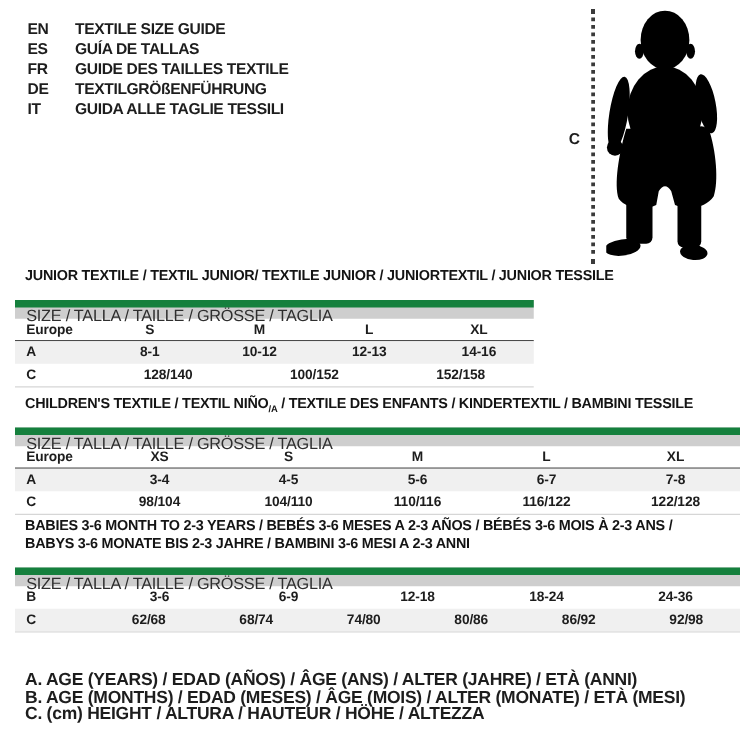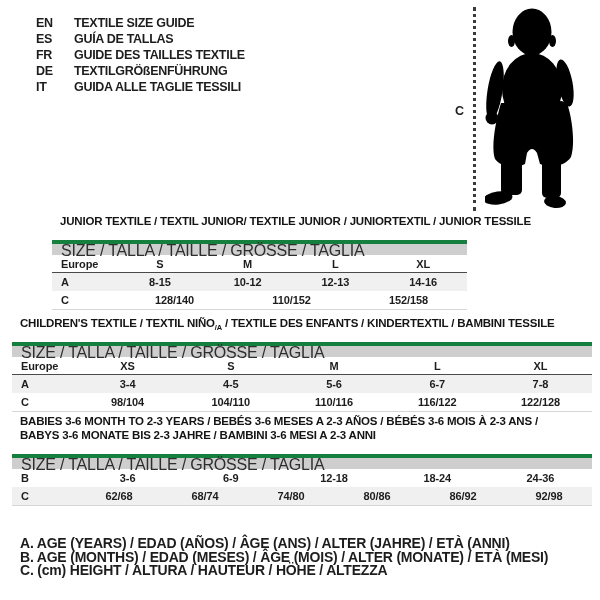--- a/index.html
+++ b/index.html
@@ -5,40 +5,40 @@
   html,body{margin:0;padding:0;}
   body{
     width:600px;height:600px;background:#ffffff;
     font-family:"Liberation Sans", sans-serif;
     color:#1d1d1d;
     -webkit-font-smoothing:antialiased;
   }
   #canvas{position:relative;width:600px;height:600px;overflow:hidden;background:#fff;}
 
   
-  .lang-block{position:absolute;left:36px;top:15px;}
+  .lang-block{position:absolute;left:22px;top:15px;}
   .lang-row{display:flex;height:16px;line-height:16px;font-size:12.5px;font-weight:bold;letter-spacing:-0.3px;}
   .lang-code{width:38px;}
 
   
   .dotted-line{position:absolute;left:473px;top:7px;height:204px;width:0;border-left:3px dotted #3a3a3a;}
   .fig-label{position:absolute;left:455px;top:104px;font-size:12.5px;font-weight:bold;}
   .baby-svg{position:absolute;left:485px;top:3px;}
 
   
   .sec{position:absolute;left:12px;}
-  #sec-0{top:214px;width:415px;margin-left:40px;}
+  #sec-0{top:214px;width:415px;}
   #sec-1{top:316px;width:580px;}
   #sec-2{top:414px;width:580px;}
   .sec-title{margin:0 0 12px 8px;font-size:11.5px;font-weight:bold;letter-spacing:-0.2px;color:#141414;}
   .title-line{height:14px;line-height:14px;white-space:nowrap;}
   .title-line sub{font-size:7.5px;}
   #sec-2 .sec-title{}
-  .band{height:15px;line-height:14px;font-size:16px;letter-spacing:-0.2px;padding-left:9px;
-        background:#cecece;border-top:4px solid #15803d;box-sizing:border-box;color:#2e2e2e;}
+  .band{height:15px;line-height:14px;font-size:13px;letter-spacing:-0.2px;padding-left:9px;
+        background:#cecece;border-top:6px solid #15803d;box-sizing:border-box;color:#2e2e2e;}
   .rows{border-bottom:1px solid #d6d6d6;}
   .row{display:flex;height:18px;line-height:18px;font-size:11px;letter-spacing:-0.1px;box-sizing:border-box;font-weight:bold;}
   .row.stripe{background:#f0f0f0;}
   .row.hdr{border-bottom:1px solid #4a4a4a;}
   .lbl{width:64px;padding-left:9px;box-sizing:border-box;}
   .cell{flex:1;text-align:center;}
 
   
   .footnotes{position:absolute;left:20px;top:537px;}
   .fn-line{height:13.5px;line-height:13.5px;font-size:14px;font-weight:bold;letter-spacing:-0.2px;white-space:nowrap;}
@@ -107,29 +107,29 @@
     <div class="rows">
         <div class="row hdr" style="border-bottom-color: rgb(74, 74, 74);">
           <div class="lbl">Europe</div>
           <div class="cell">S</div>
           <div class="cell">M</div>
           <div class="cell">L</div>
           <div class="cell">XL</div>
         </div>
         <div class="row stripe" style="background: rgb(240, 240, 240);">
           <div class="lbl">A</div>
-          <div class="cell">8-15</div>
+          <div class="cell">8-1</div>
           <div class="cell">10-12</div>
           <div class="cell">12-13</div>
           <div class="cell">14-16</div>
         </div>
         <div class="row">
           <div class="lbl">C</div>
           <div class="cell">128/140</div>
-          <div class="cell">110/152</div>
+          <div class="cell">100/152</div>
           <div class="cell">152/158</div>
         </div>
       </div>
   </section>
 
   <section class="sec" id="sec-1">
     <h3 class="sec-title">
         <div class="title-line"><span>CHILDREN'S TEXTILE / TEXTIL NIÑO</span><sub>/A</sub><span> / TEXTILE DES ENFANTS / KINDERTEXTIL / BAMBINI TESSILE</span></div>
       </h3>
     <div class="band" style="background: rgb(206, 206, 206);">SIZE / TALLA / TAILLE / GRÖSSE / TAGLIA</div>

